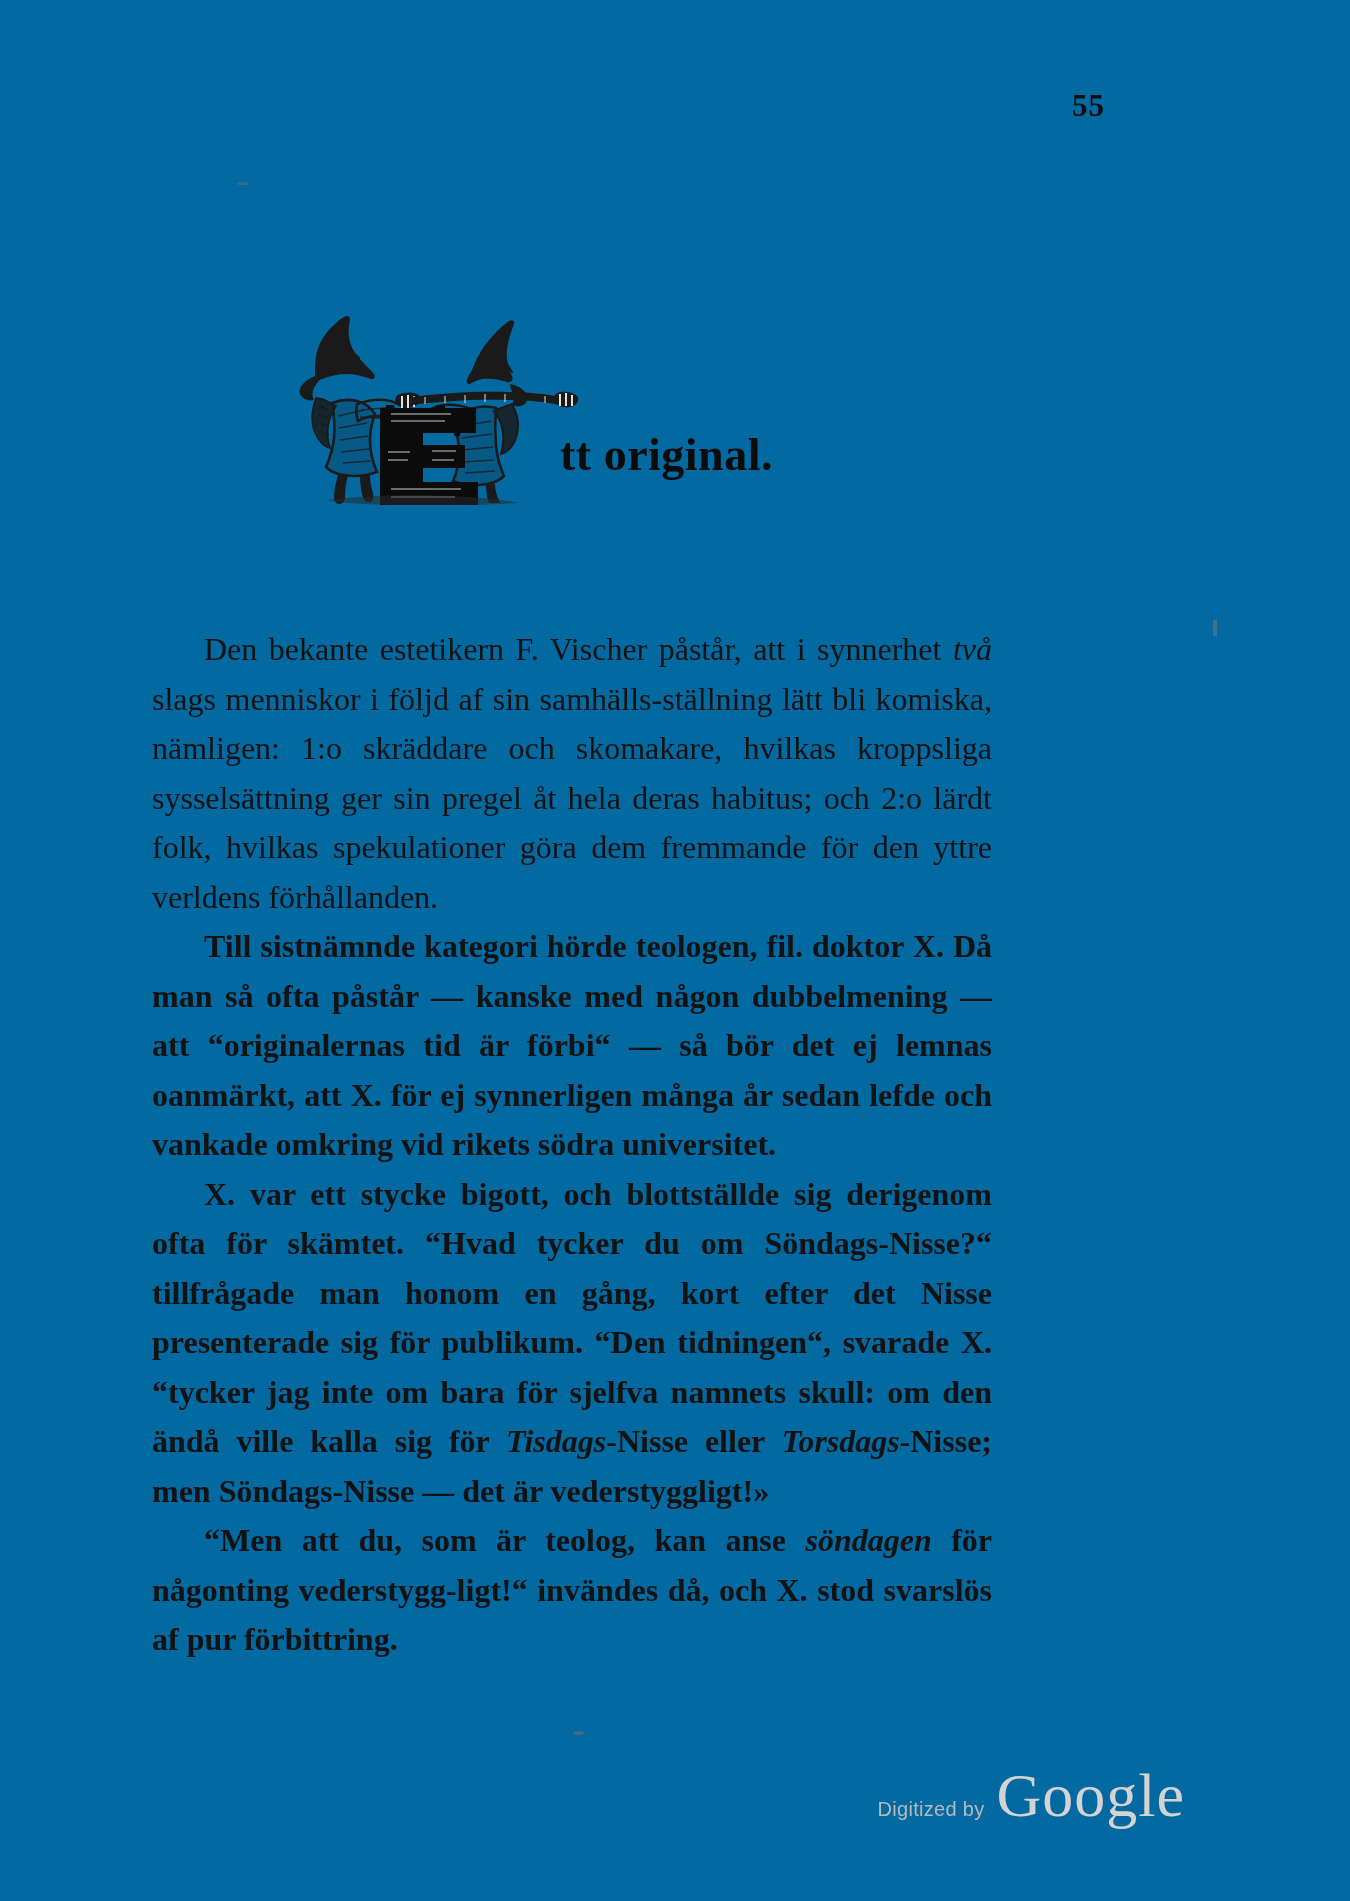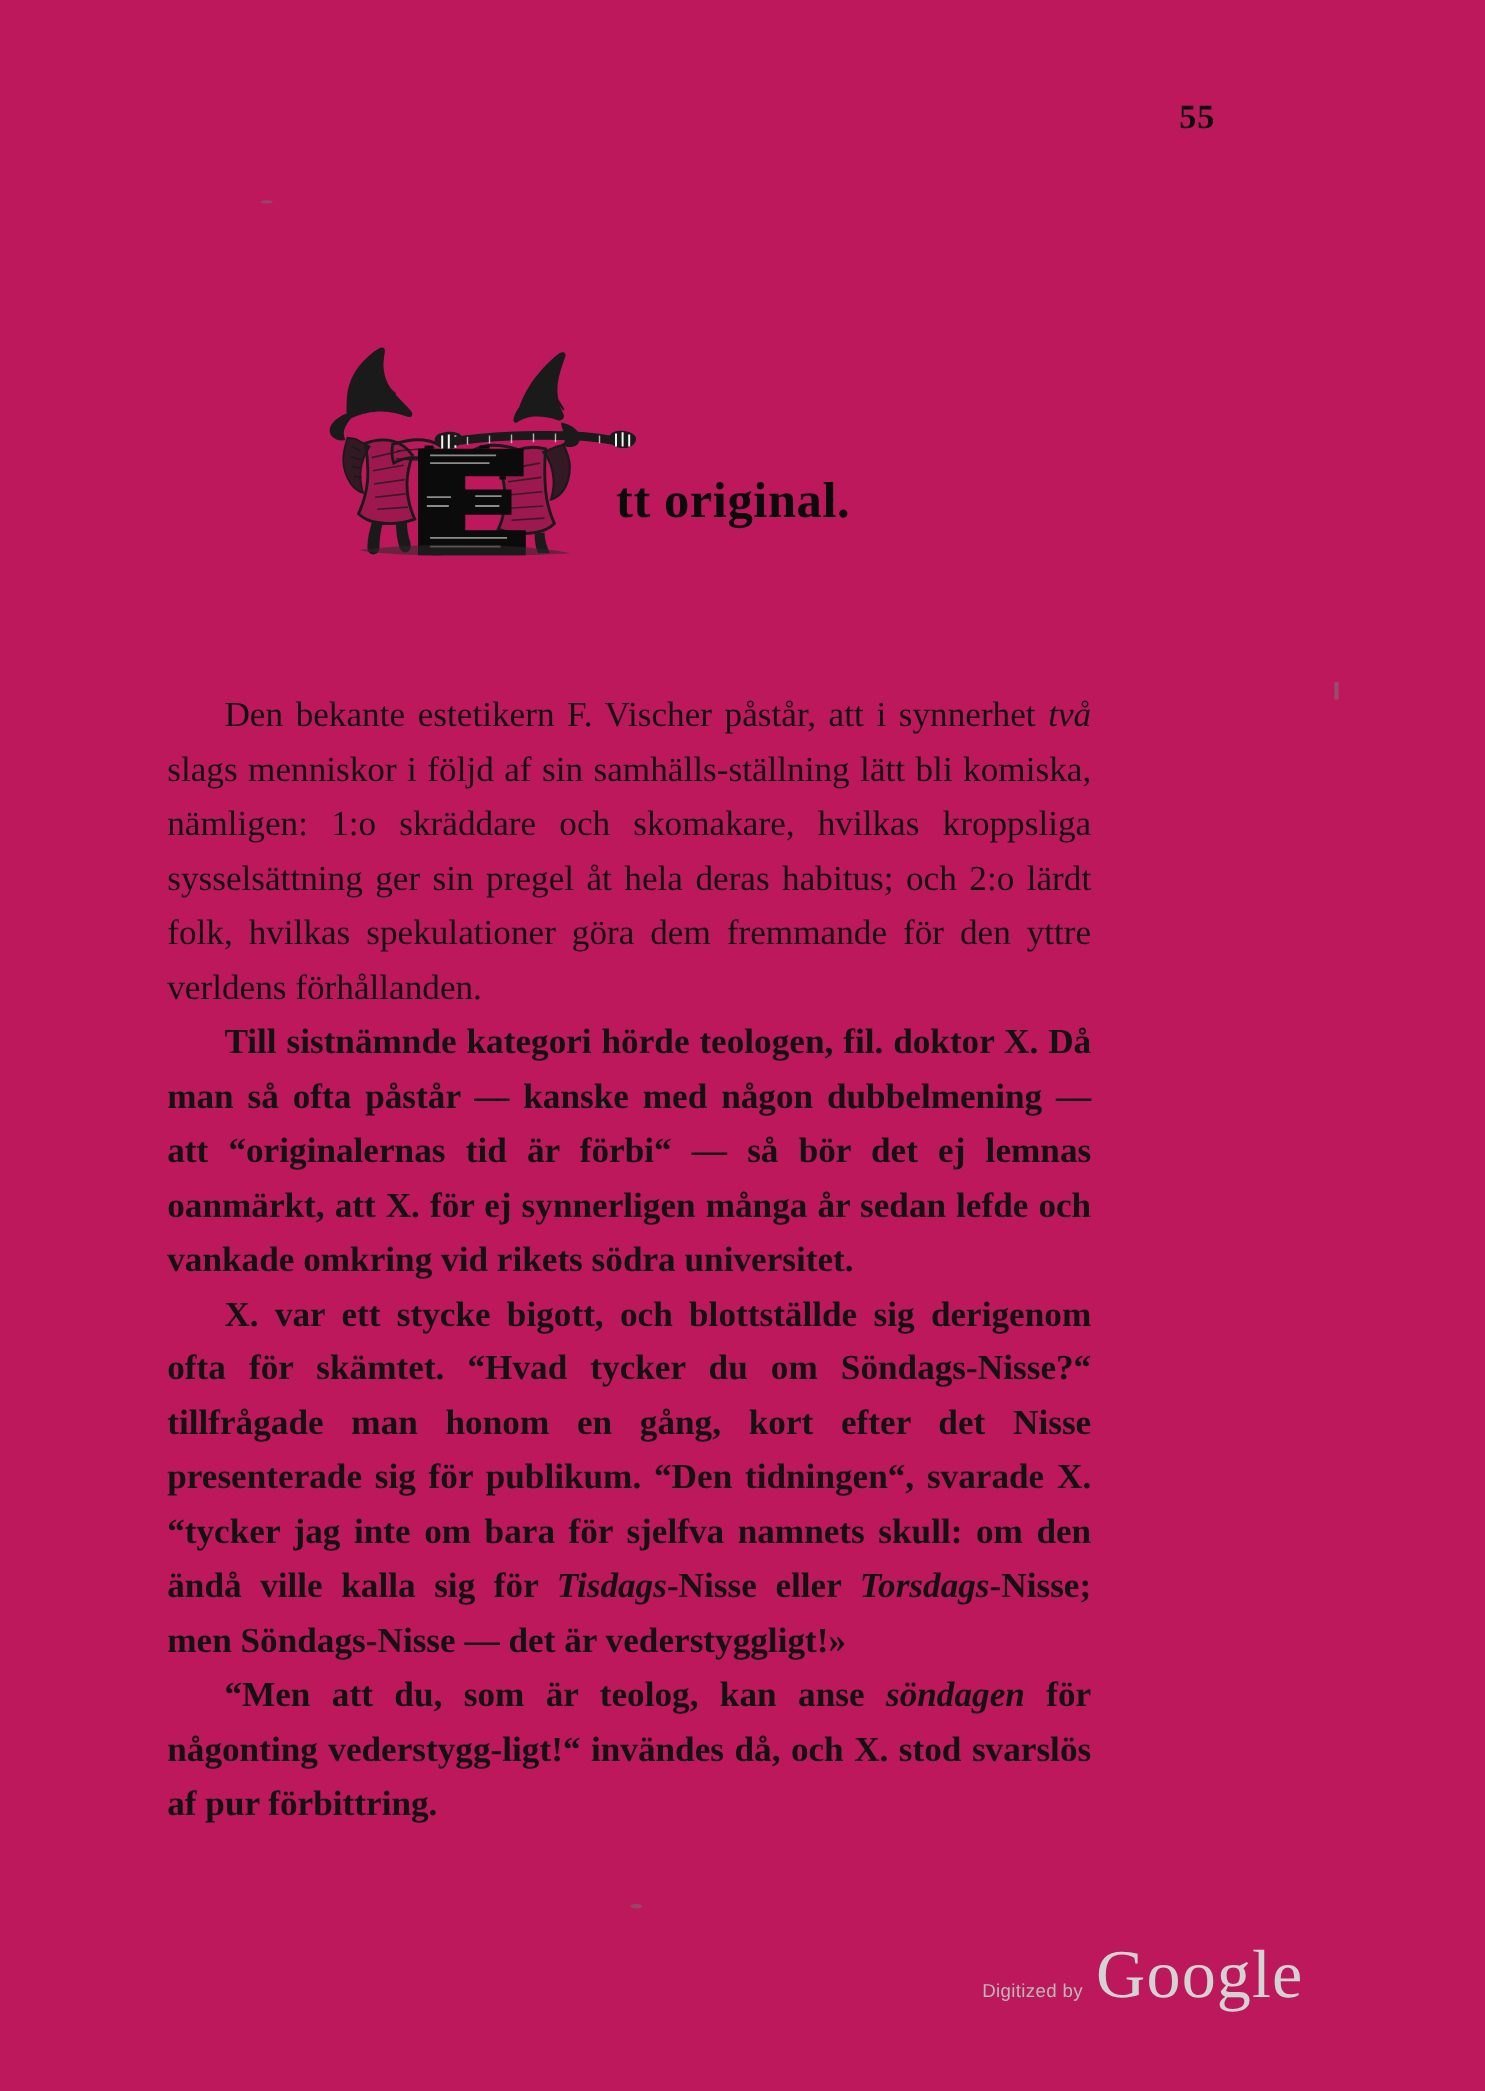--- a/index.html
+++ b/index.html
@@ -4,21 +4,21 @@
 <style>
   html, body {
     margin: 0;
     padding: 0;
     background: #ffffff;
   }
   .page {
     position: relative;
     width: 1350px;
     height: 1901px;
-    background: #be185d;
+    background: #0369a1;
     overflow: hidden;
     font-family: "Liberation Serif", "DejaVu Serif", serif;
     color: #141414;
   }
 
   
   .folio {
     position: absolute;
     top: 88px;
     right: 245px;
@@ -94,21 +94,21 @@
     position: absolute;
     right: 165px;
     bottom: 75px;
     display: flex;
     align-items: baseline;
     gap: 12px;
     user-select: none;
   }
   .wm-label {
     font-family: "Liberation Sans", sans-serif;
-    font-size: 17px;
+    font-size: 20px;
     color: #b9b9b9;
     letter-spacing: .3px;
   }
   .wm-logo {
     font-family: "Liberation Serif", serif;
     font-size: 62px;
     line-height: 1;
     color: #d3d3d3;
     letter-spacing: 1px;
   }

